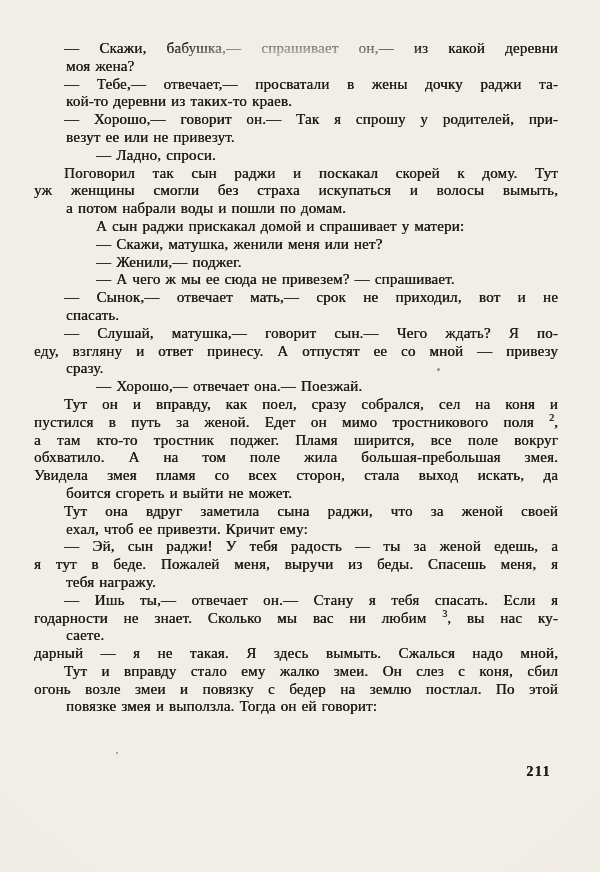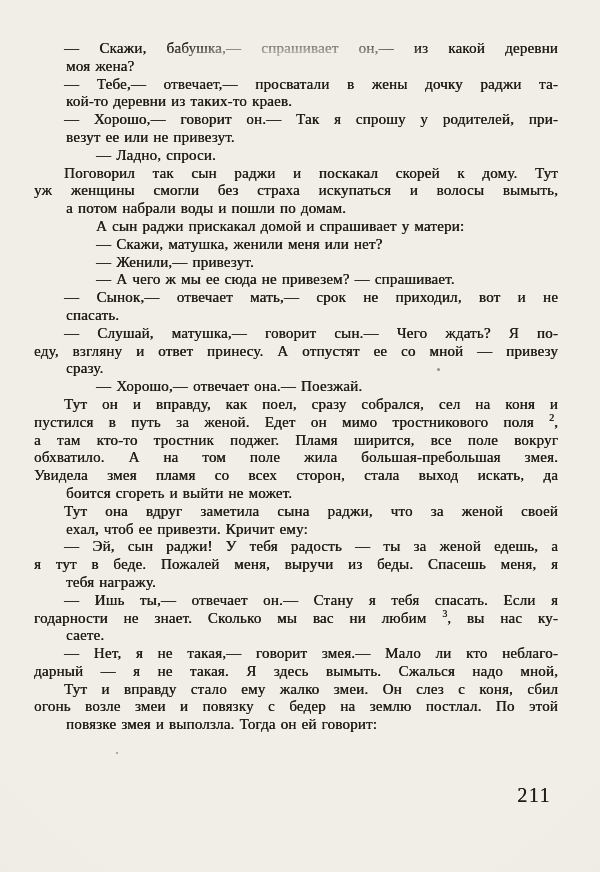--- a/index.html
+++ b/index.html
@@ -46,25 +46,25 @@
   .line.first {
     text-indent: 30px;
   }
   sup {
     font-size: 10px;
     letter-spacing: 0;
     line-height: 0;
   }
   .page-number {
     position: absolute;
-    top: 784px;
+    top: 764px;
     right: 49px;
     font-family: "Liberation Serif", "DejaVu Serif", serif;
-    font-size: 20px;
-    font-weight: normal;
+    font-size: 14px;
+    font-weight: bold;
     letter-spacing: 1.5px;
     color: var(--ink);
     text-shadow: 0.3px 0 0 currentColor;
   }
   
   .fade-artifact {
     position: absolute;
     left: 155px;
     top: 40px;
     width: 280px;
@@ -94,21 +94,21 @@
       <div class="line first">— Тебе,— отвечает,— просватали в жены дочку раджи та-</div>
       <div class="line last">кой-то деревни из таких-то краев.</div>
       <div class="line first">— Хорошо,— говорит он.— Так я спрошу у родителей, при-</div>
       <div class="line last">везут ее или не привезут.</div>
       <div class="line first last">— Ладно, спроси.</div>
       <div class="line first">Поговорил так сын раджи и поскакал скорей к дому. Тут</div>
       <div class="line">уж женщины смогли без страха искупаться и волосы вымыть,</div>
       <div class="line last">а потом набрали воды и пошли по домам.</div>
       <div class="line first last">А сын раджи прискакал домой и спрашивает у матери:</div>
       <div class="line first last">— Скажи, матушка, женили меня или нет?</div>
-      <div class="line first last">— Женили,— привезут.</div>
+      <div class="line first last">— Женили,— поджег.</div>
       <div class="line first last">— А чего ж мы ее сюда не привезем? — спрашивает.</div>
       <div class="line first">— Сынок,— отвечает мать,— срок не приходил, вот и не</div>
       <div class="line last">спасать.</div>
       <div class="line first">— Слушай, матушка,— говорит сын.— Чего ждать? Я по-</div>
       <div class="line">еду, взгляну и ответ принесу. А отпустят ее со мной — привезу</div>
       <div class="line last">сразу.</div>
       <div class="line first last">— Хорошо,— отвечает она.— Поезжай.</div>
       <div class="line first">Тут он и вправду, как поел, сразу собрался, сел на коня и</div>
       <div class="line">пустился в путь за женой. Едет он мимо тростникового поля <sup>2</sup>,</div>
       <div class="line">а там кто-то тростник поджег. Пламя ширится, все поле вокруг</div>
@@ -116,21 +116,20 @@
       <div class="line">Увидела змея пламя со всех сторон, стала выход искать, да</div>
       <div class="line last">боится сгореть и выйти не может.</div>
       <div class="line first">Тут она вдруг заметила сына раджи, что за женой своей</div>
       <div class="line last">ехал, чтоб ее привезти. Кричит ему:</div>
       <div class="line first">— Эй, сын раджи! У тебя радость — ты за женой едешь, а</div>
       <div class="line">я тут в беде. Пожалей меня, выручи из беды. Спасешь меня, я</div>
       <div class="line last">тебя награжу.</div>
       <div class="line first">— Ишь ты,— отвечает он.— Стану я тебя спасать. Если я</div>
       <div class="line">годарности не знает. Сколько мы вас ни любим <sup>3</sup>, вы нас ку-</div>
       <div class="line last">саете.</div>
-      <div class="line first">— Нет, я не такая,— говорит змея.— Мало ли кто неблаго-</div>
       <div class="line">дарный — я не такая. Я здесь вымыть. Сжалься надо мной,</div>
       <div class="line first">Тут и вправду стало ему жалко змеи. Он слез с коня, сбил</div>
       <div class="line">огонь возле змеи и повязку с бедер на землю постлал. По этой</div>
       <div class="line last">повязке змея и выползла. Тогда он ей говорит:</div>
     </div>
   <div class="fade-artifact"></div>
   <div class="speck speck-1"></div>
   <div class="speck speck-2"></div>
   <div class="page-number">211</div>
 </div>

